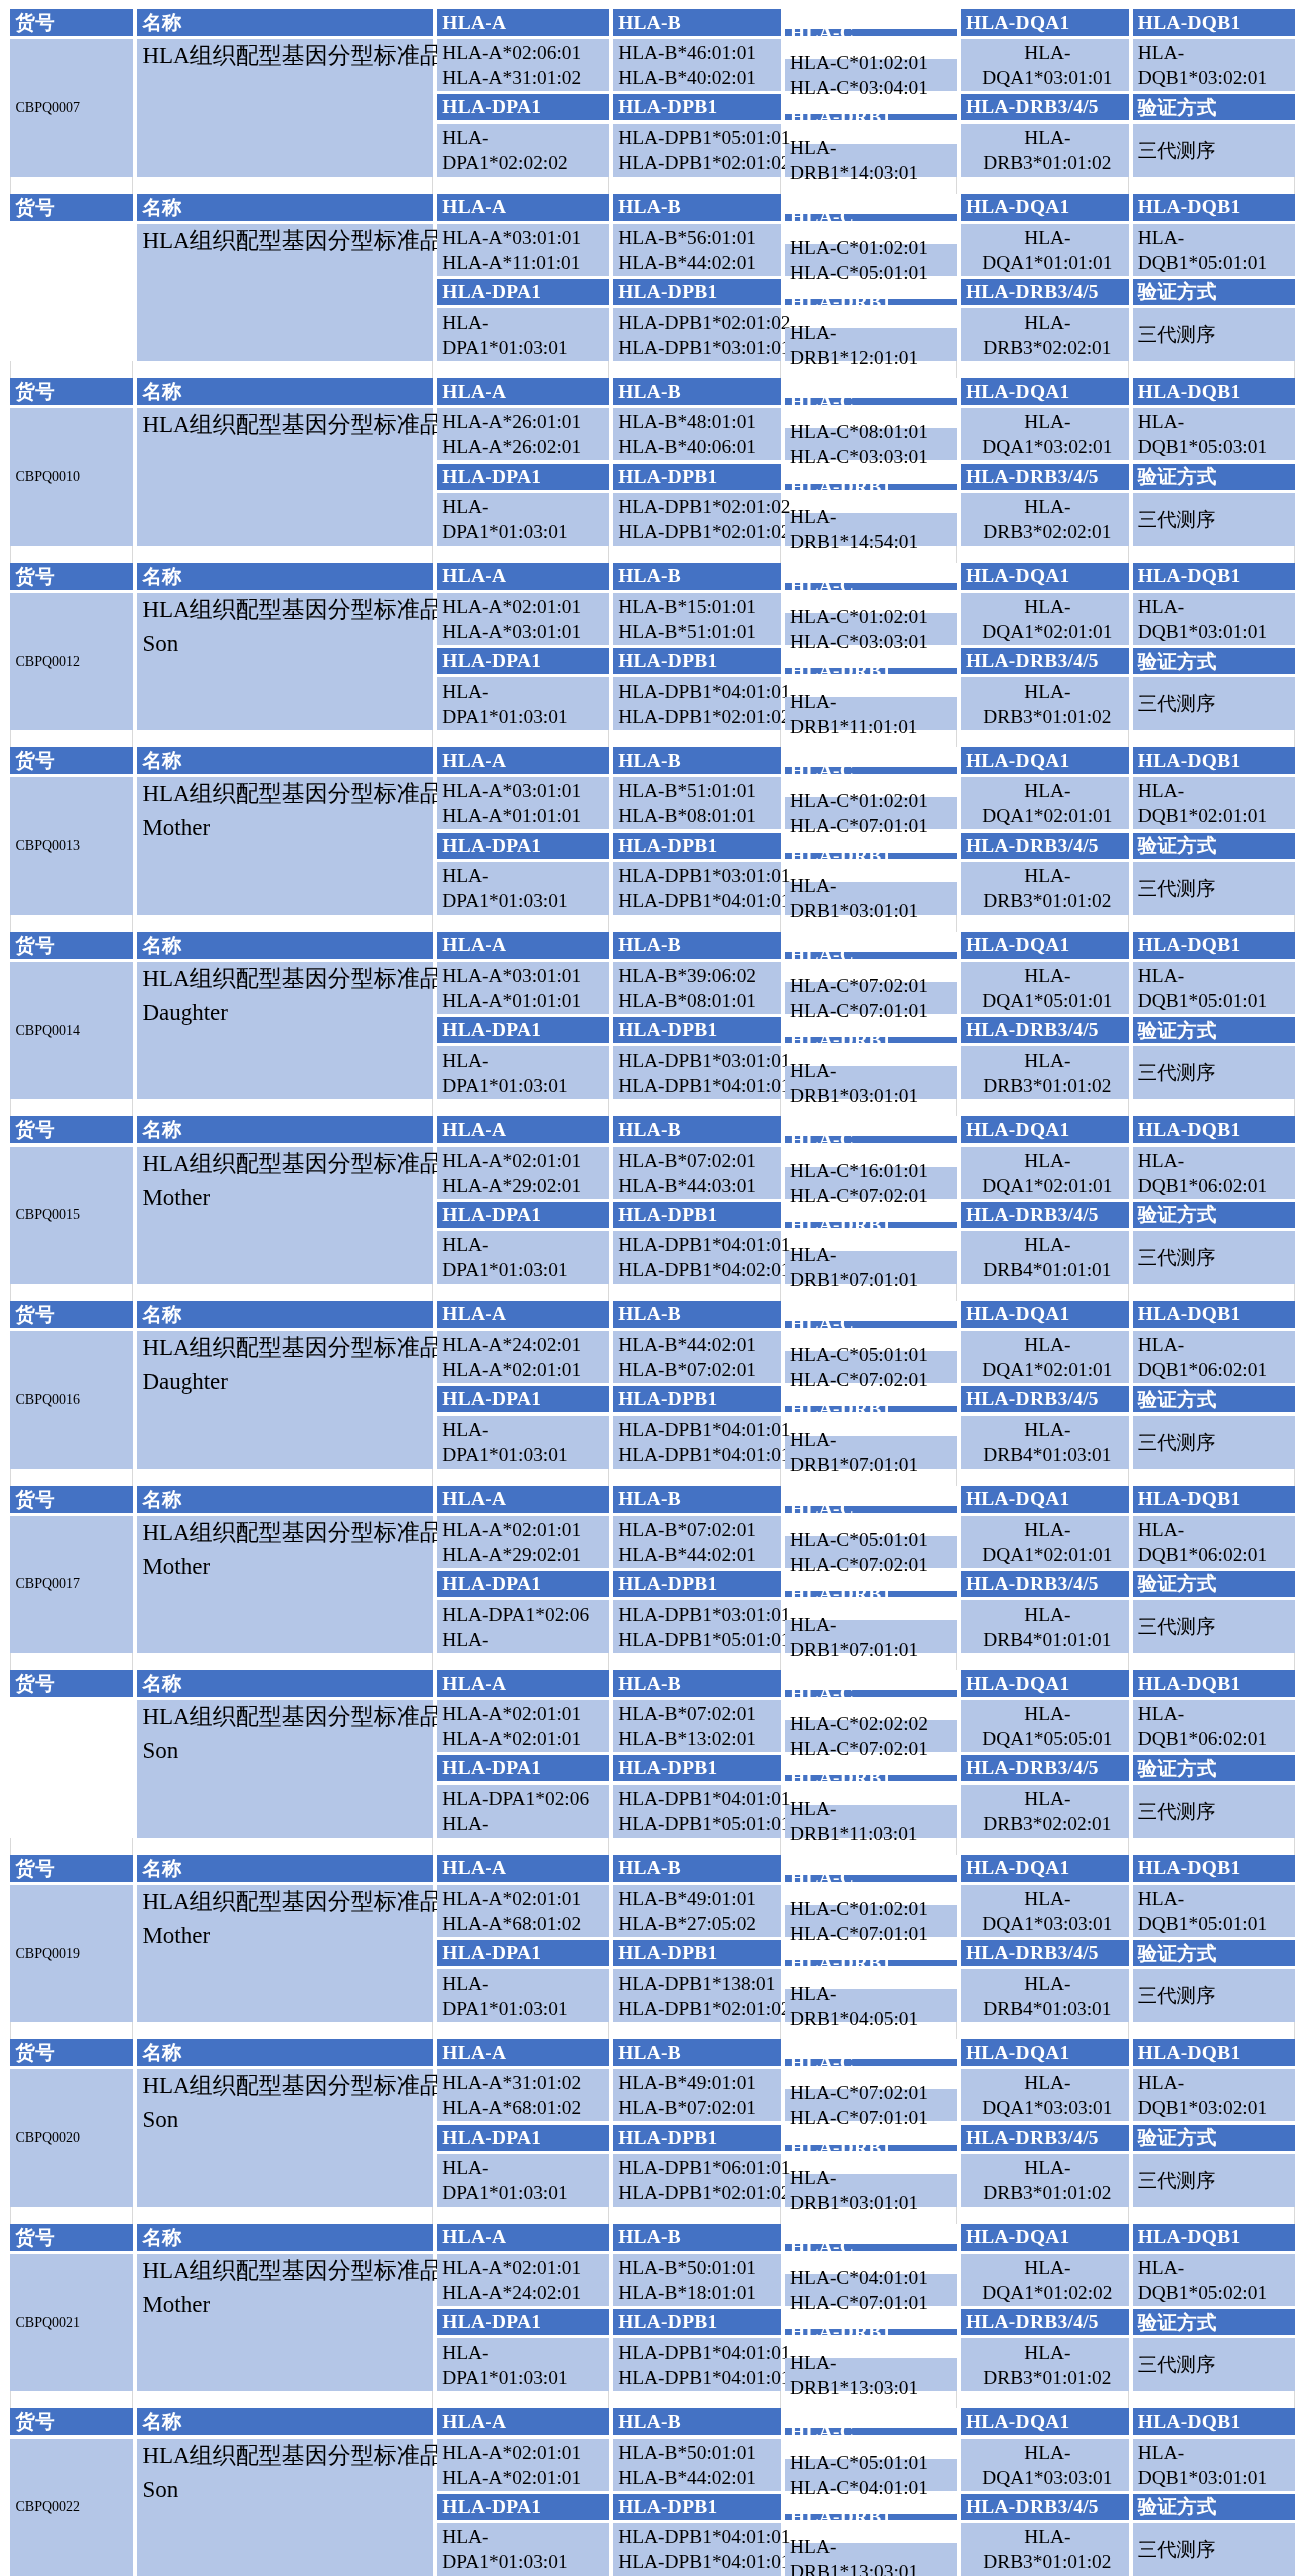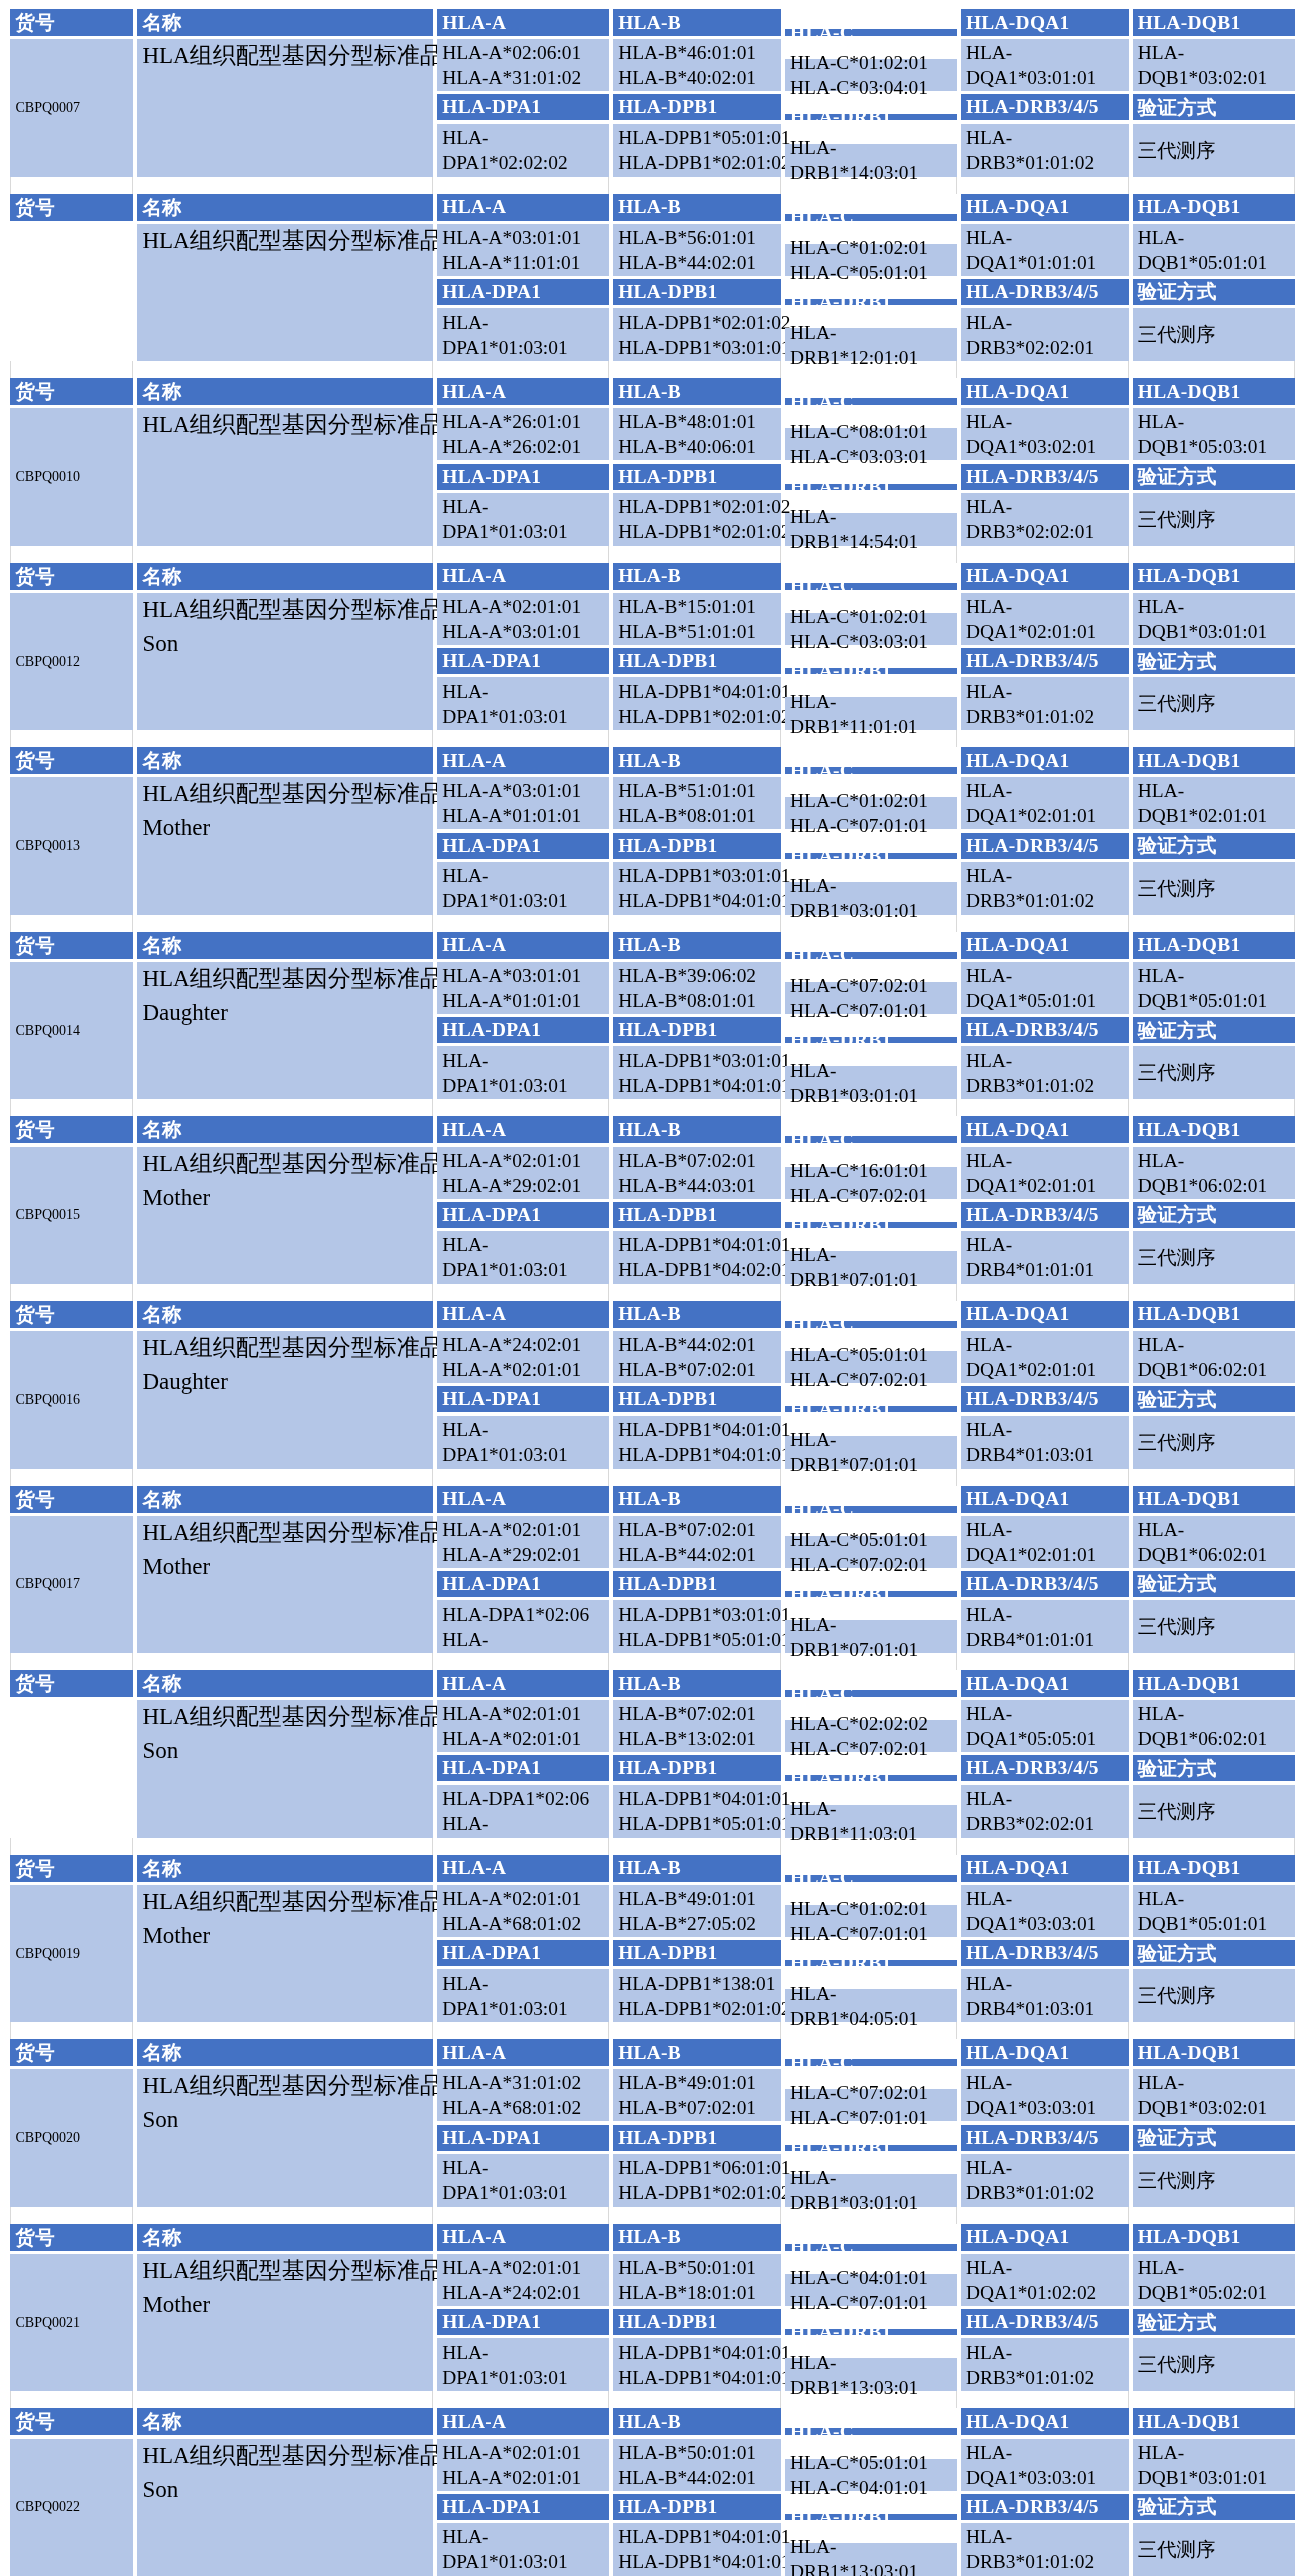--- a/index.html
+++ b/index.html
@@ -71,21 +71,21 @@
   }
   .r1 { grid-row: 1; }
   .r2 { grid-row: 2; }
   .r3 { grid-row: 3; }
   .r4 { grid-row: 4; }
   .c1 { grid-column: 1; }
   .c2 { grid-column: 2; }
   .c3 { grid-column: 3; }
   .c4 { grid-column: 4; }
   .c5 { grid-column: 5; margin-top: 20px; }
-  .c6 { grid-column: 6; }
+  .c6 { grid-column: 6; text-align: center; }
   .c7 { grid-column: 7; font-family: Liberation Serif, serif; }
   .verify-cell {
     display: flex;
     align-items: center;
   }
   .gap {
     display: grid;
     grid-template-columns: 123px 296px 172px 168px 172px 168px 162px;
     column-gap: 3.9px;
     height: 17px;

